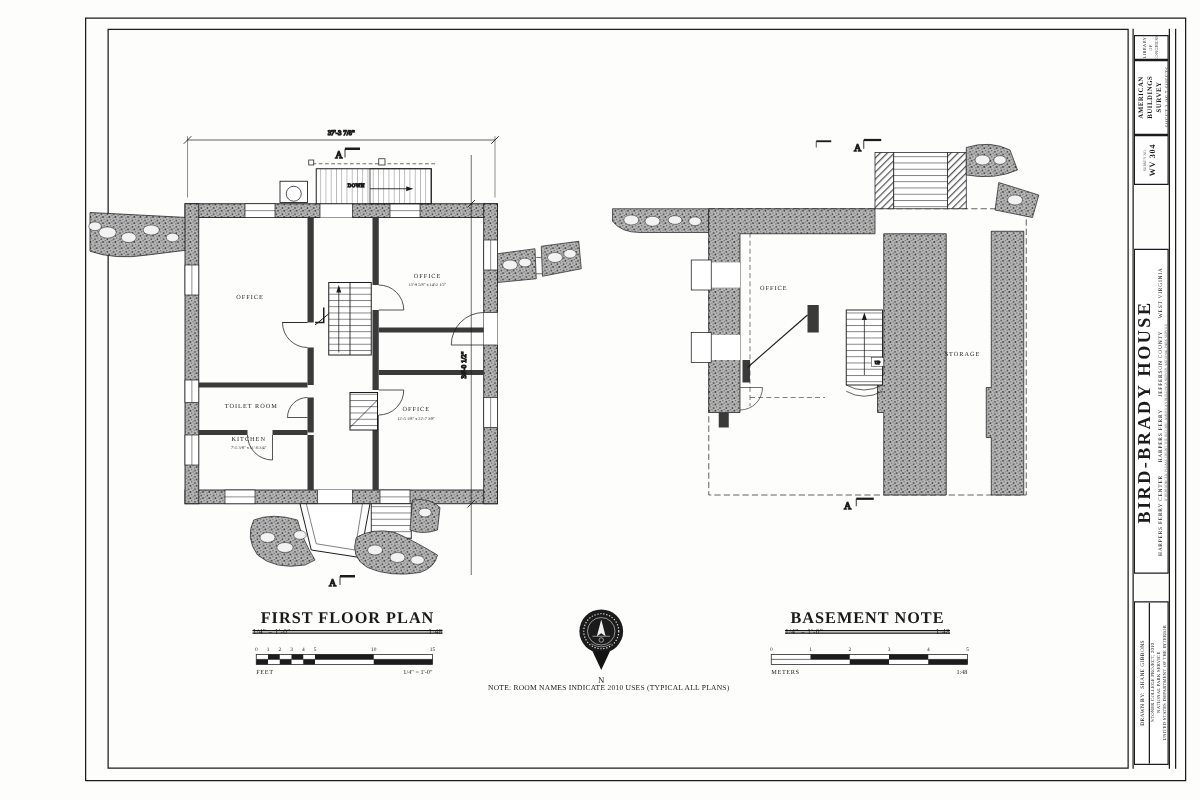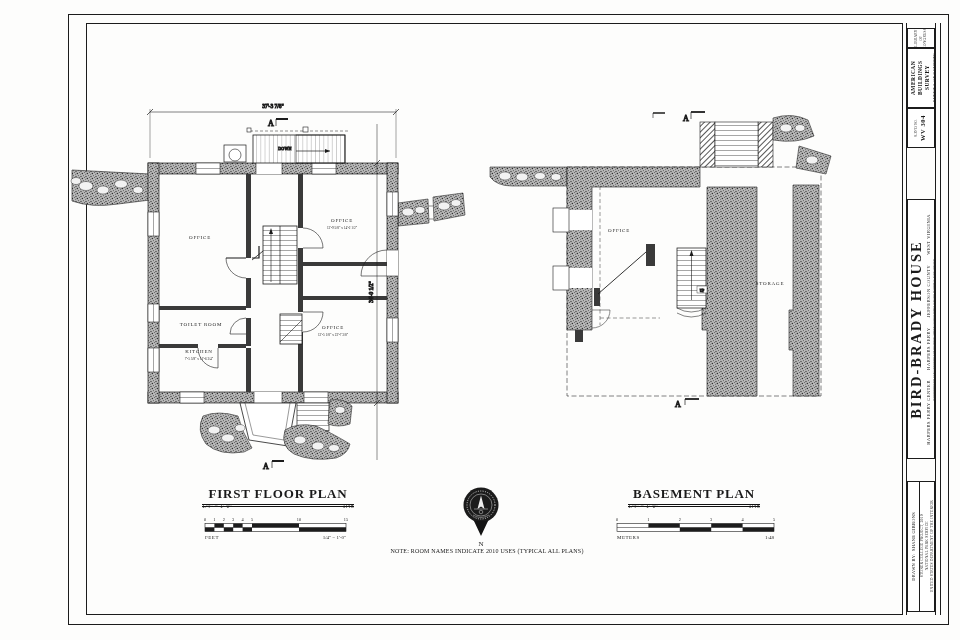--- a/index.html
+++ b/index.html
@@ -365,21 +365,21 @@
       <text x="774" y="539" font-size="5" text-anchor="end">1:48</text>
     </g>
   </g>
 </svg>
 
 <div class="abs plan-title" id="ff-title">FIRST FLOOR PLAN</div>
 <div class="abs scale-row" id="ff-scale">
   <span>1/4" = 1'-0"</span>
   <span>1:48</span>
 </div>
-<div class="abs plan-title" id="b-title">BASEMENT PLAN</div>
+<div class="abs plan-title" id="b-title">BASEMENT NOTE</div>
 <div class="abs scale-row" id="b-scale">
   <span>1/4" = 1'-0"</span>
   <span>1:48</span>
 </div>
 <div class="abs" id="note-line">NOTE:  ROOM NAMES INDICATE 2010 USES (TYPICAL ALL PLANS)</div>
 
 <div class="abs" id="title-strip">
   <div class="strip-cell" id="cell-corner">
     <div class="vtext">
       <div>LIBRARY OF</div>

